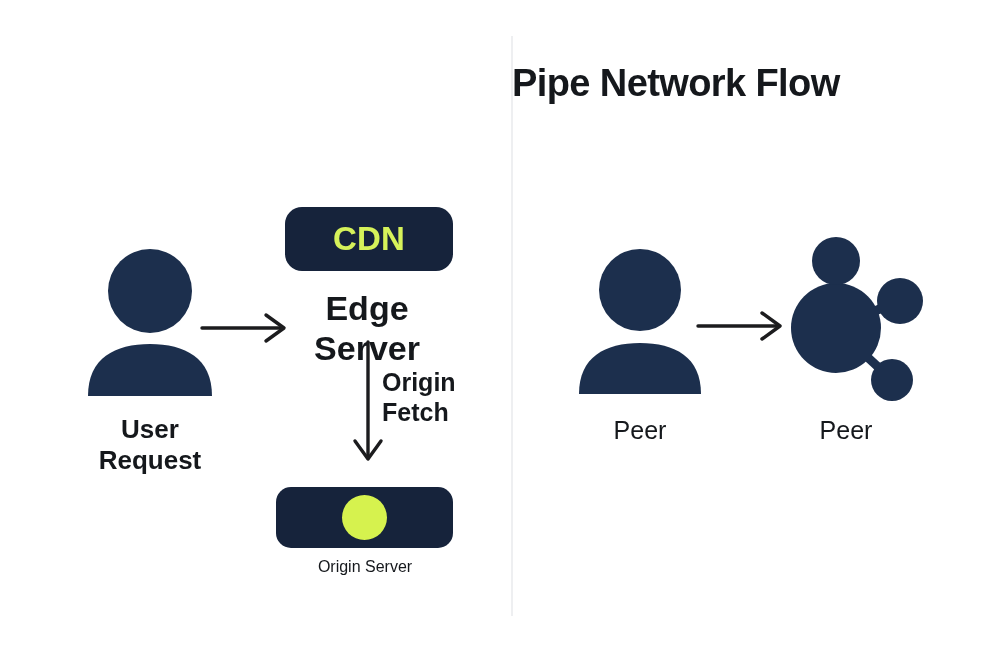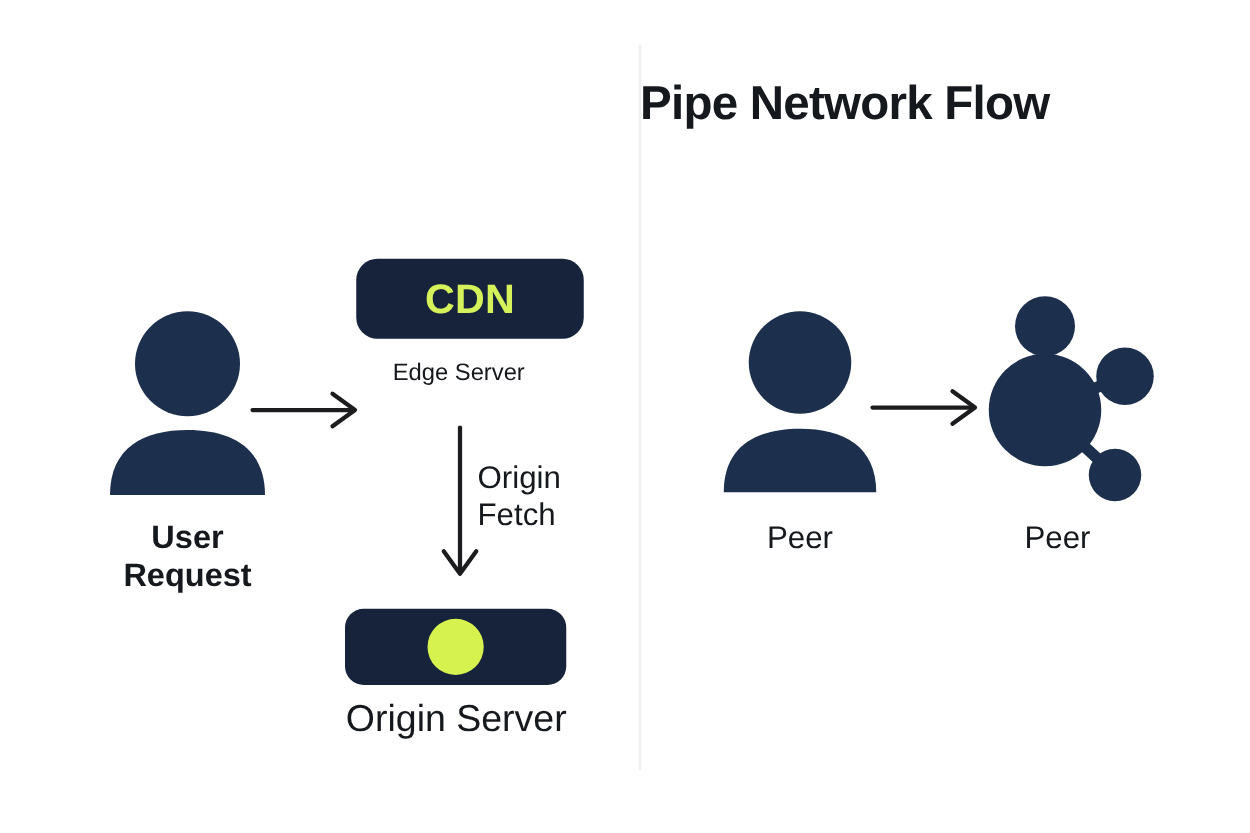--- a/index.html
+++ b/index.html
@@ -46,37 +46,37 @@
     position: absolute;
     color: #15181c;
     text-align: center;
     line-height: 1.18;
     white-space: pre-line;
   }
   .caption.bold   { font-weight: bold; }
   .caption.normal { font-weight: 500; }
 
   #cap-user   { left: 44px;  top: 414px; width: 212px; font-size: 26px; font-weight: bold; }
-  #cap-edge   { left: 268px; top: 288px; width: 198px; font-size: 19px; font-weight: 400; }
-  #cap-origin { left: 262px; top: 558px; width: 206px; font-size: 30px; font-weight: 500; }
+  #cap-edge   { left: 268px; top: 288px; width: 198px; font-size: 34px; font-weight: 700; }
+  #cap-origin { left: 262px; top: 558px; width: 206px; font-size: 16px; font-weight: 500; }
   #cap-peer1  { left: 556px; top: 416px; width: 168px; font-size: 25px; font-weight: 500; }
   #cap-peer2  { left: 762px; top: 416px; width: 168px; font-size: 25px; font-weight: 500; }
-  #cap-fetch  { left: 382px; top: 368px; width: 110px; font-size: 25px; font-weight: 400; text-align: left; }
+  #cap-fetch  { left: 382px; top: 368px; width: 110px; font-size: 25px; font-weight: 700; text-align: left; }
 
   
   .server-box {
     position: absolute;
     background: #16233b;
     display: flex;
     align-items: center;
     justify-content: center;
   }
   #box-cdn {
     left: 285px; top: 207px;
-    width: 182px; height: 64px;
+    width: 168px; height: 64px;
     border-radius: 17px;
   }
   #cdn-text {
     color: #d6f25a;
     font-size: 33px;
     font-weight: bold;
     letter-spacing: 0.2px;
   }
   #box-origin {
     left: 276px; top: 487px;

